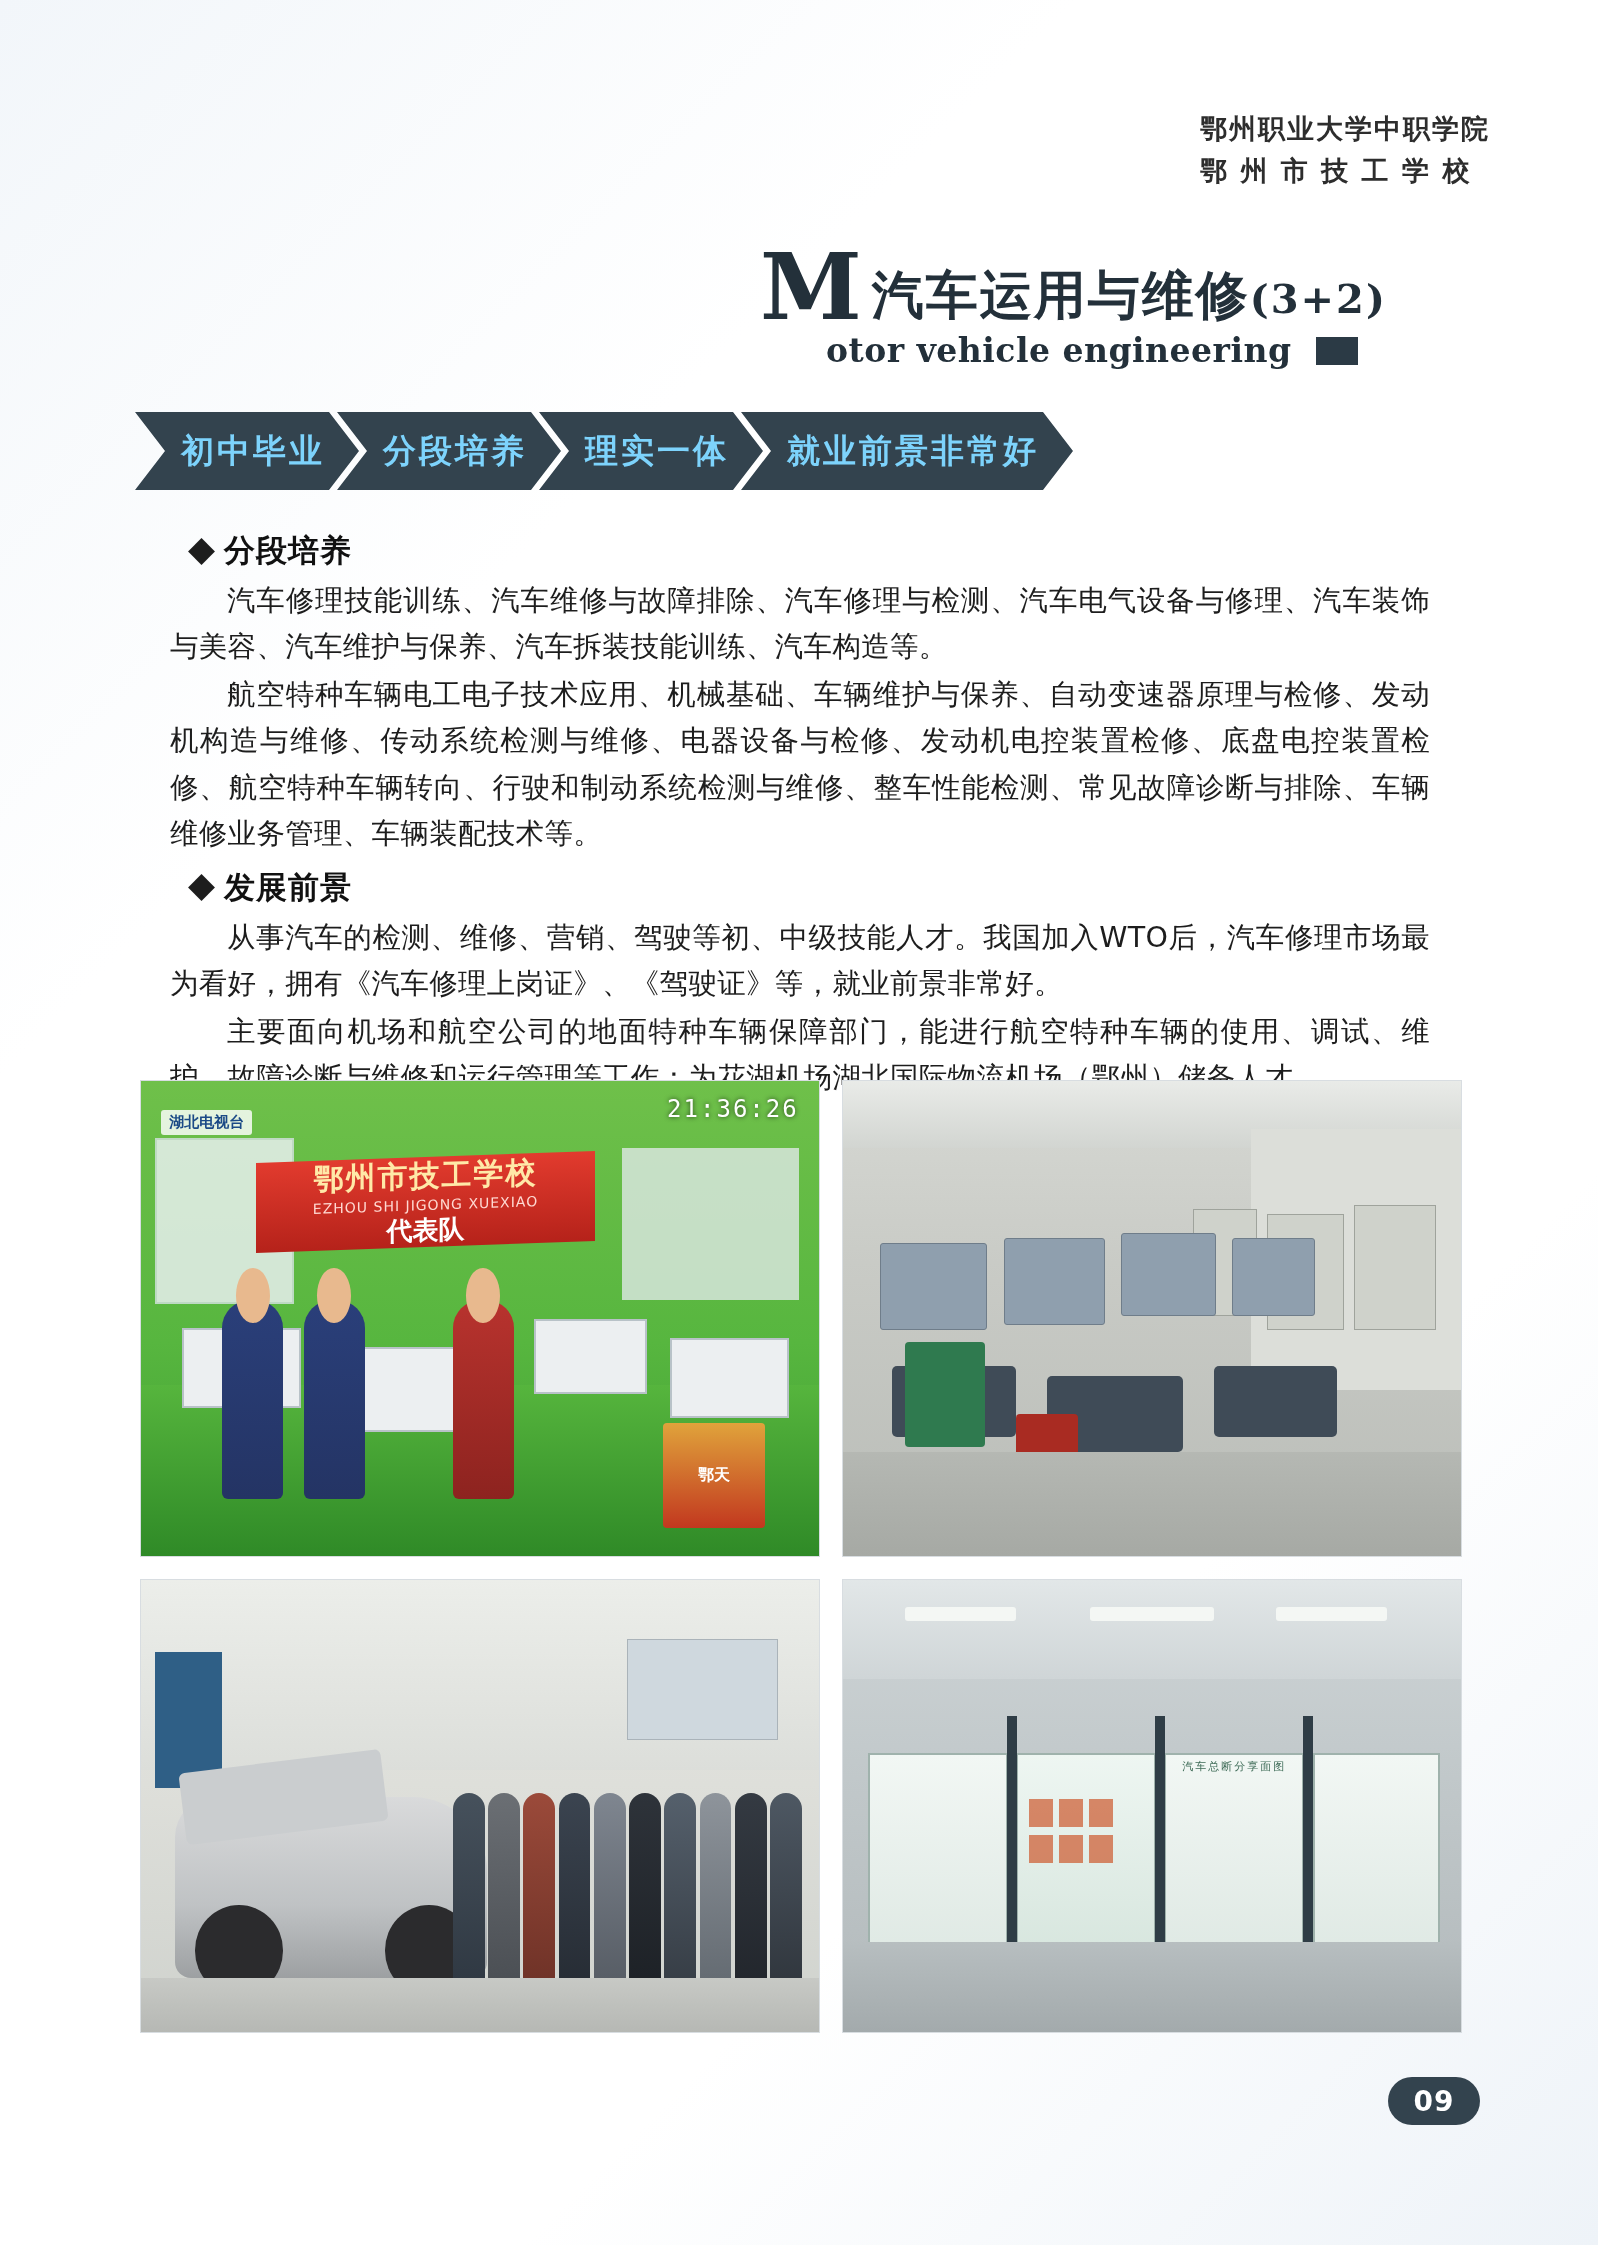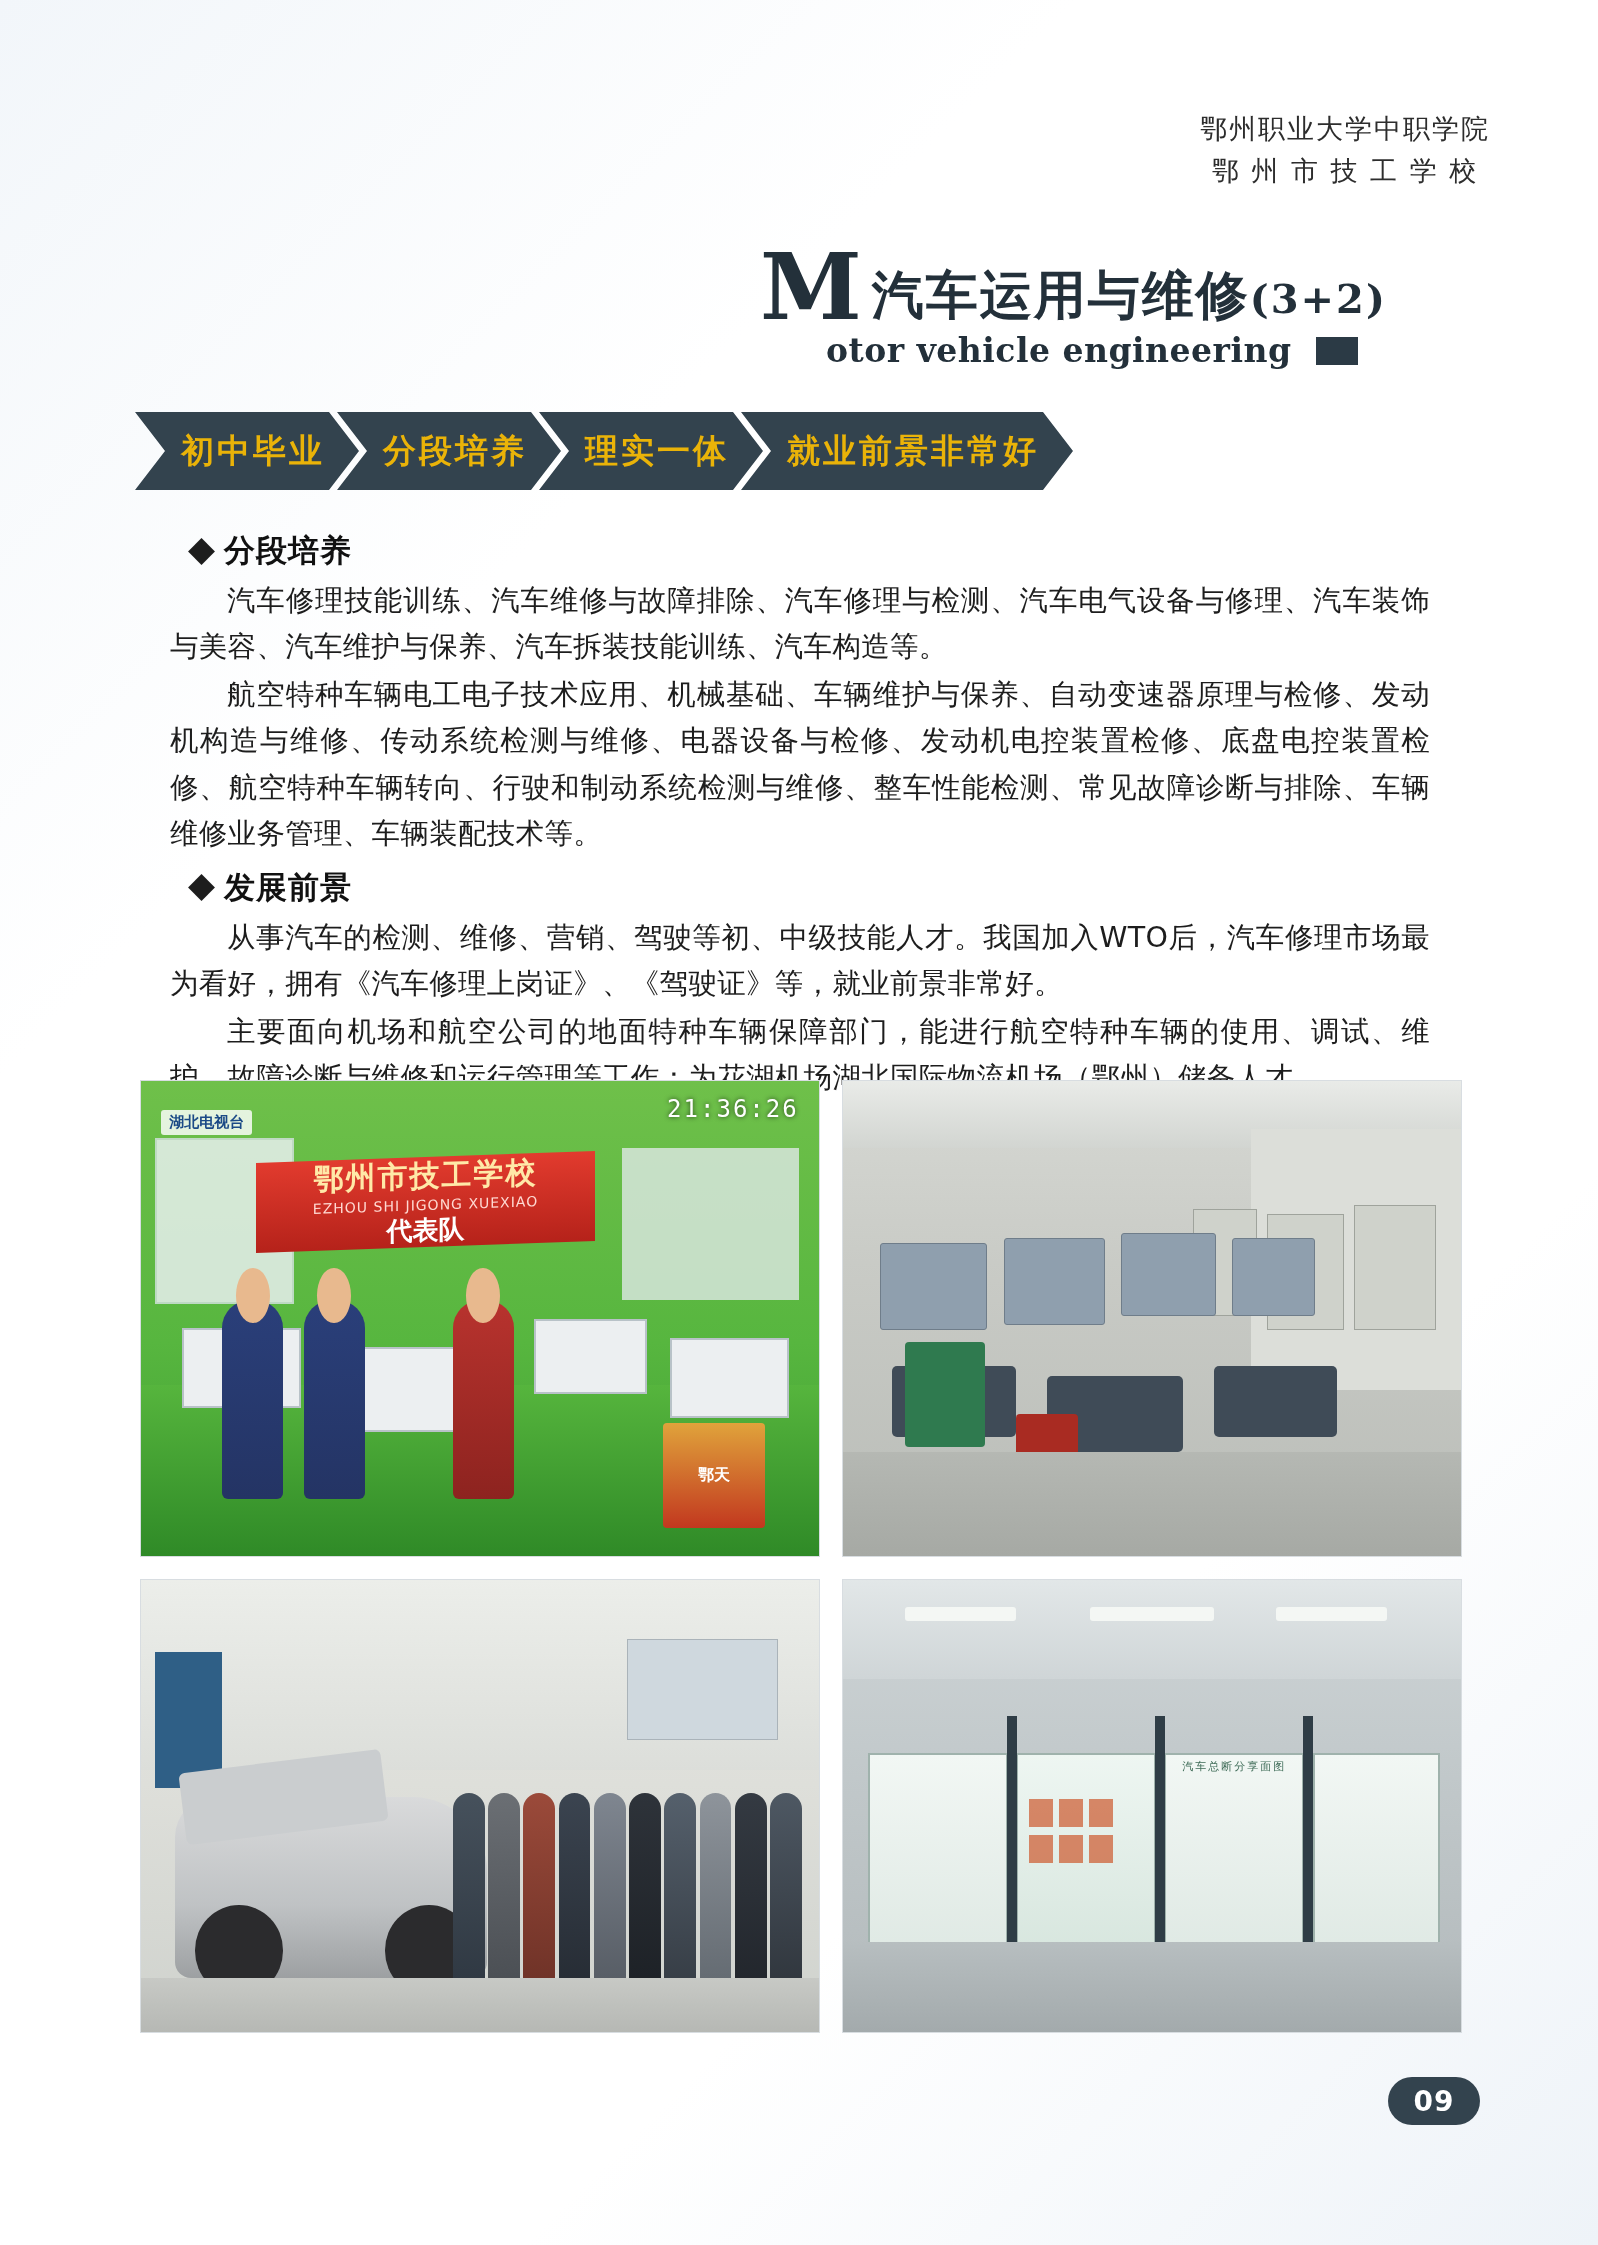--- a/index.html
+++ b/index.html
@@ -10,26 +10,26 @@
     position:relative;
     overflow:hidden;
   }
   .page{
     position:absolute;inset:0;
     background:linear-gradient(135deg,#f2f6fa 0%,#ffffff 28%,#ffffff 72%,#eef3f8 100%);
   }
   
   .school-id{
     position:absolute;right:108px;top:108px;
-    text-align:center;
+    text-align:left;
     color:#2d2d2d;
     font-size:27px;
     line-height:1.55;
     letter-spacing:2px;
-    font-weight:400;
+    font-weight:700;
   }
   .title-block{
     position:absolute;left:760px;top:250px;width:720px;
   }
   .title-row{
     display:flex;align-items:flex-end;
   }
   .big-m{
     font-family:"DejaVu Serif","Liberation Serif",serif;
     font-size:92px;font-weight:700;color:#23303a;
@@ -54,21 +54,21 @@
   }
   .sq{
     width:42px;height:28px;background:#2b3a45;margin-left:24px;
   }
   
   .banner{
     position:absolute;left:135px;top:412px;
     display:flex;align-items:stretch;height:78px;
   }
   .chev{
-    background:#33434e;color:#eab308;
+    background:#33434e;color:#7dd3fc;
     font-size:33px;font-weight:700;letter-spacing:3px;
     display:flex;align-items:center;justify-content:center;
     padding:0 34px 0 46px;
     margin-right:-22px;
     clip-path:polygon(0 0, calc(100% - 30px) 0, 100% 50%, calc(100% - 30px) 100%, 0 100%, 30px 50%);
     position:relative;
   }
   .chev:first-child{
     clip-path:polygon(0 0, calc(100% - 30px) 0, 100% 50%, calc(100% - 30px) 100%, 0 100%, 30px 50%);
   }

